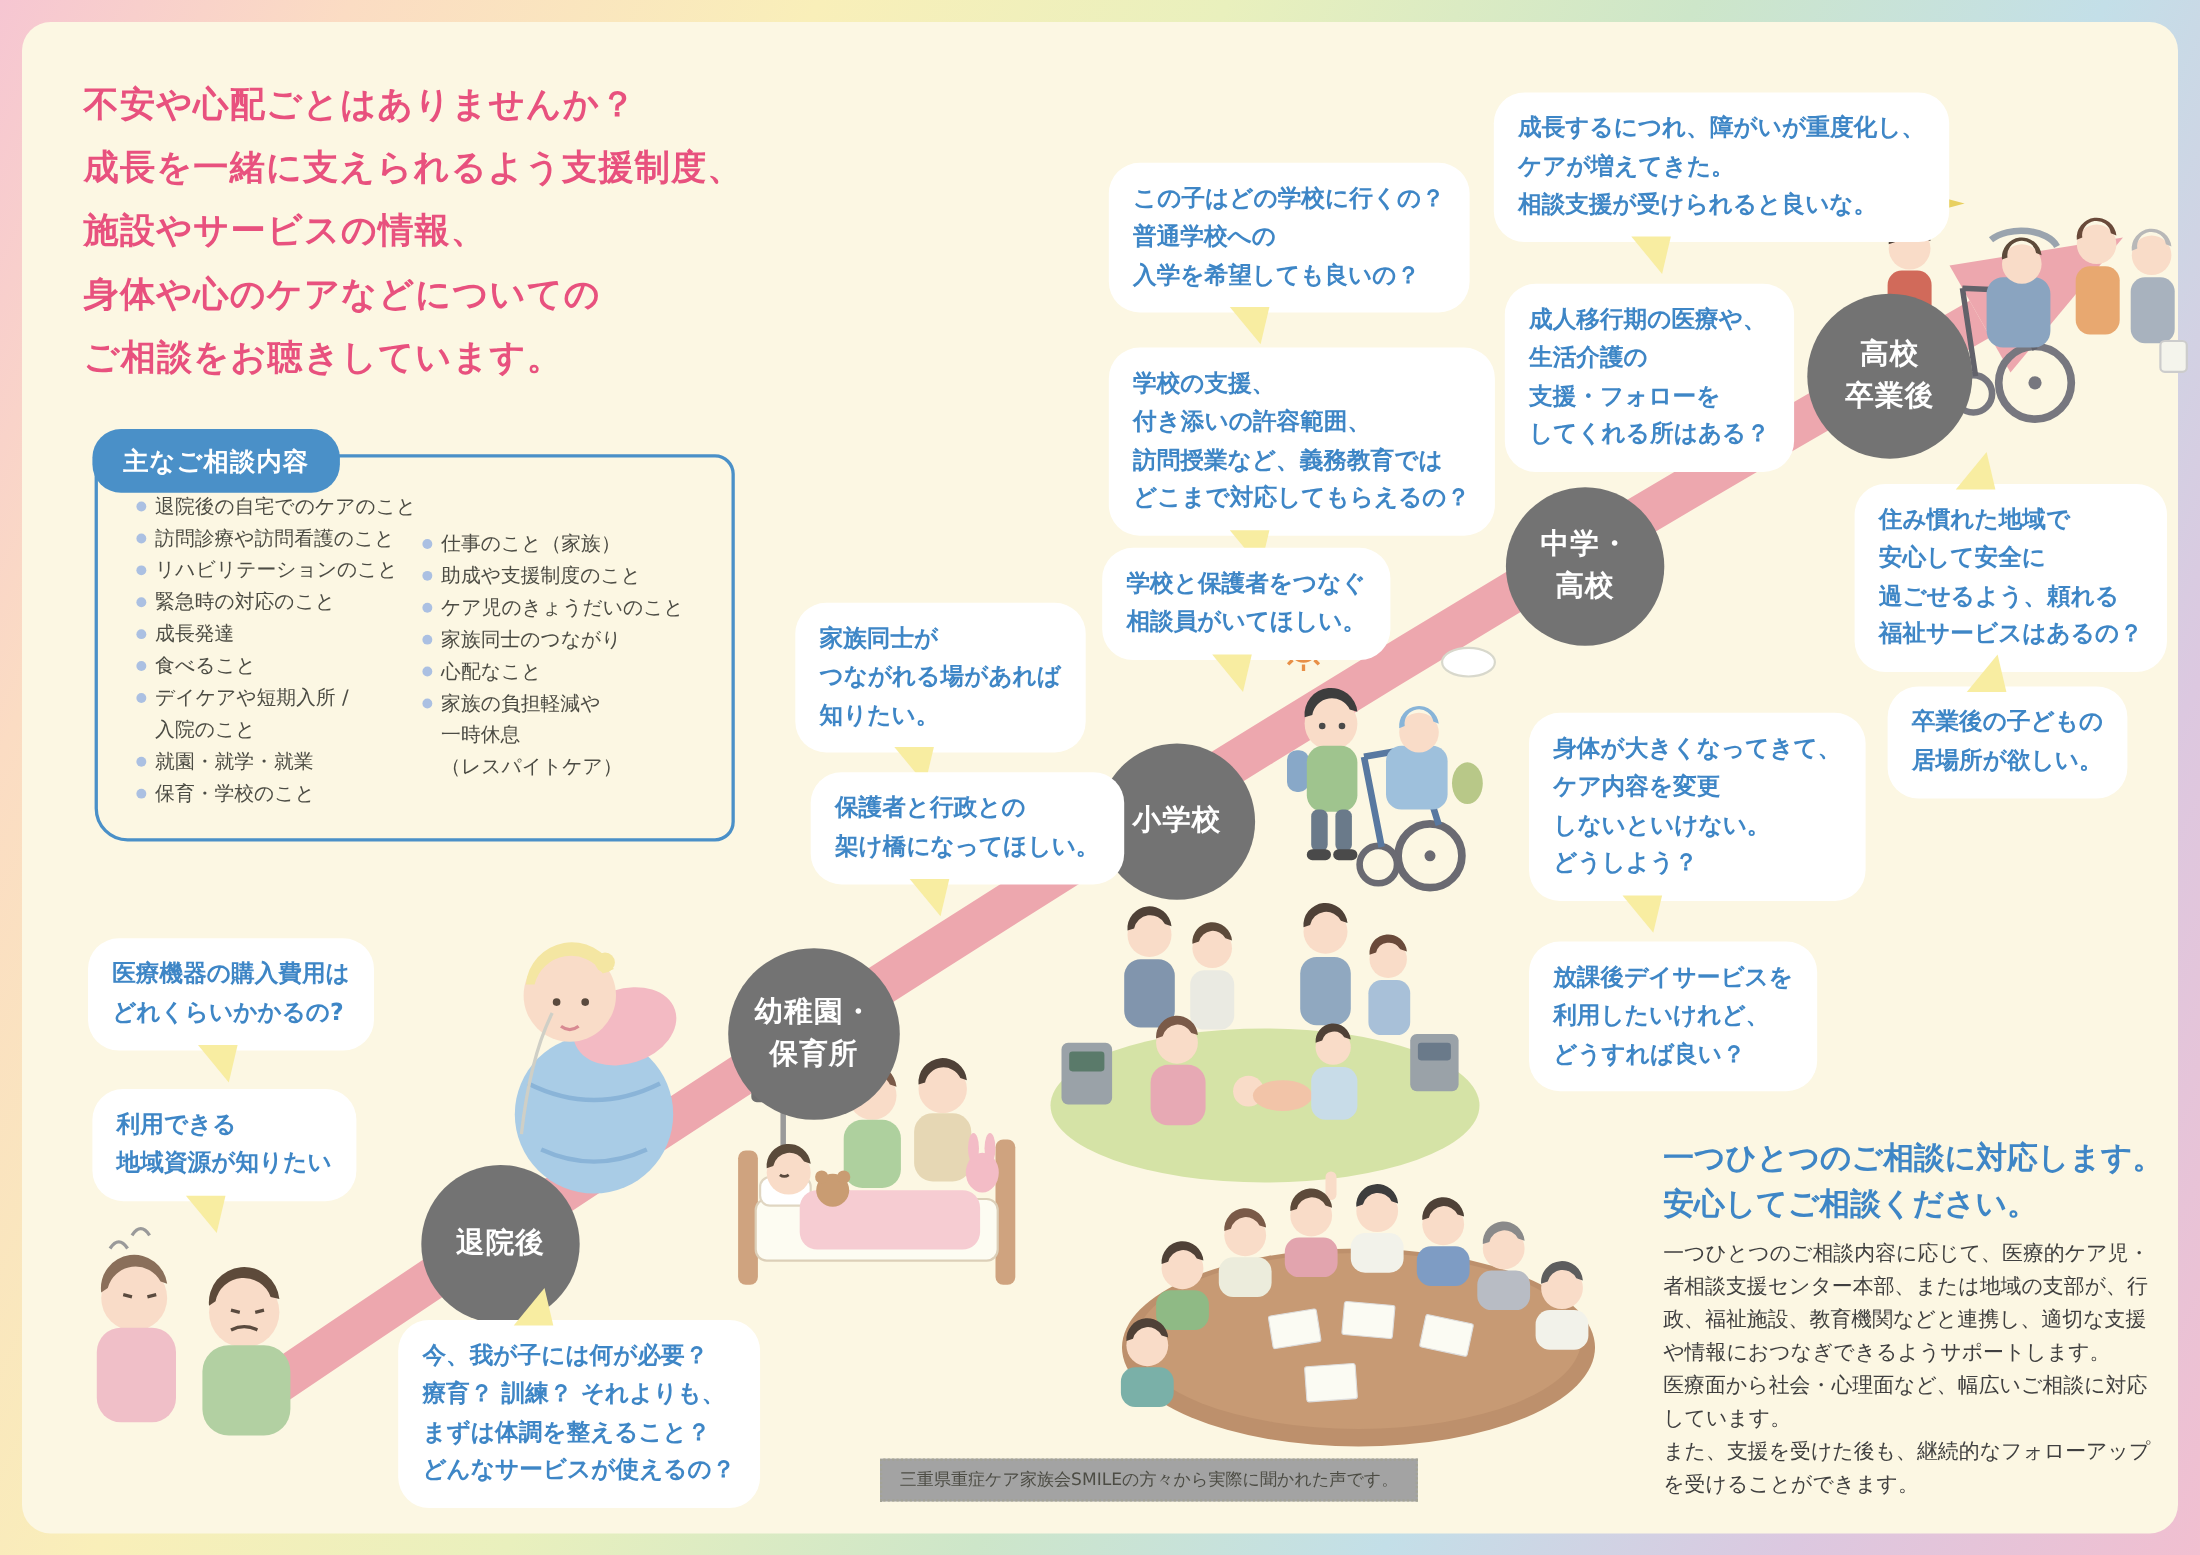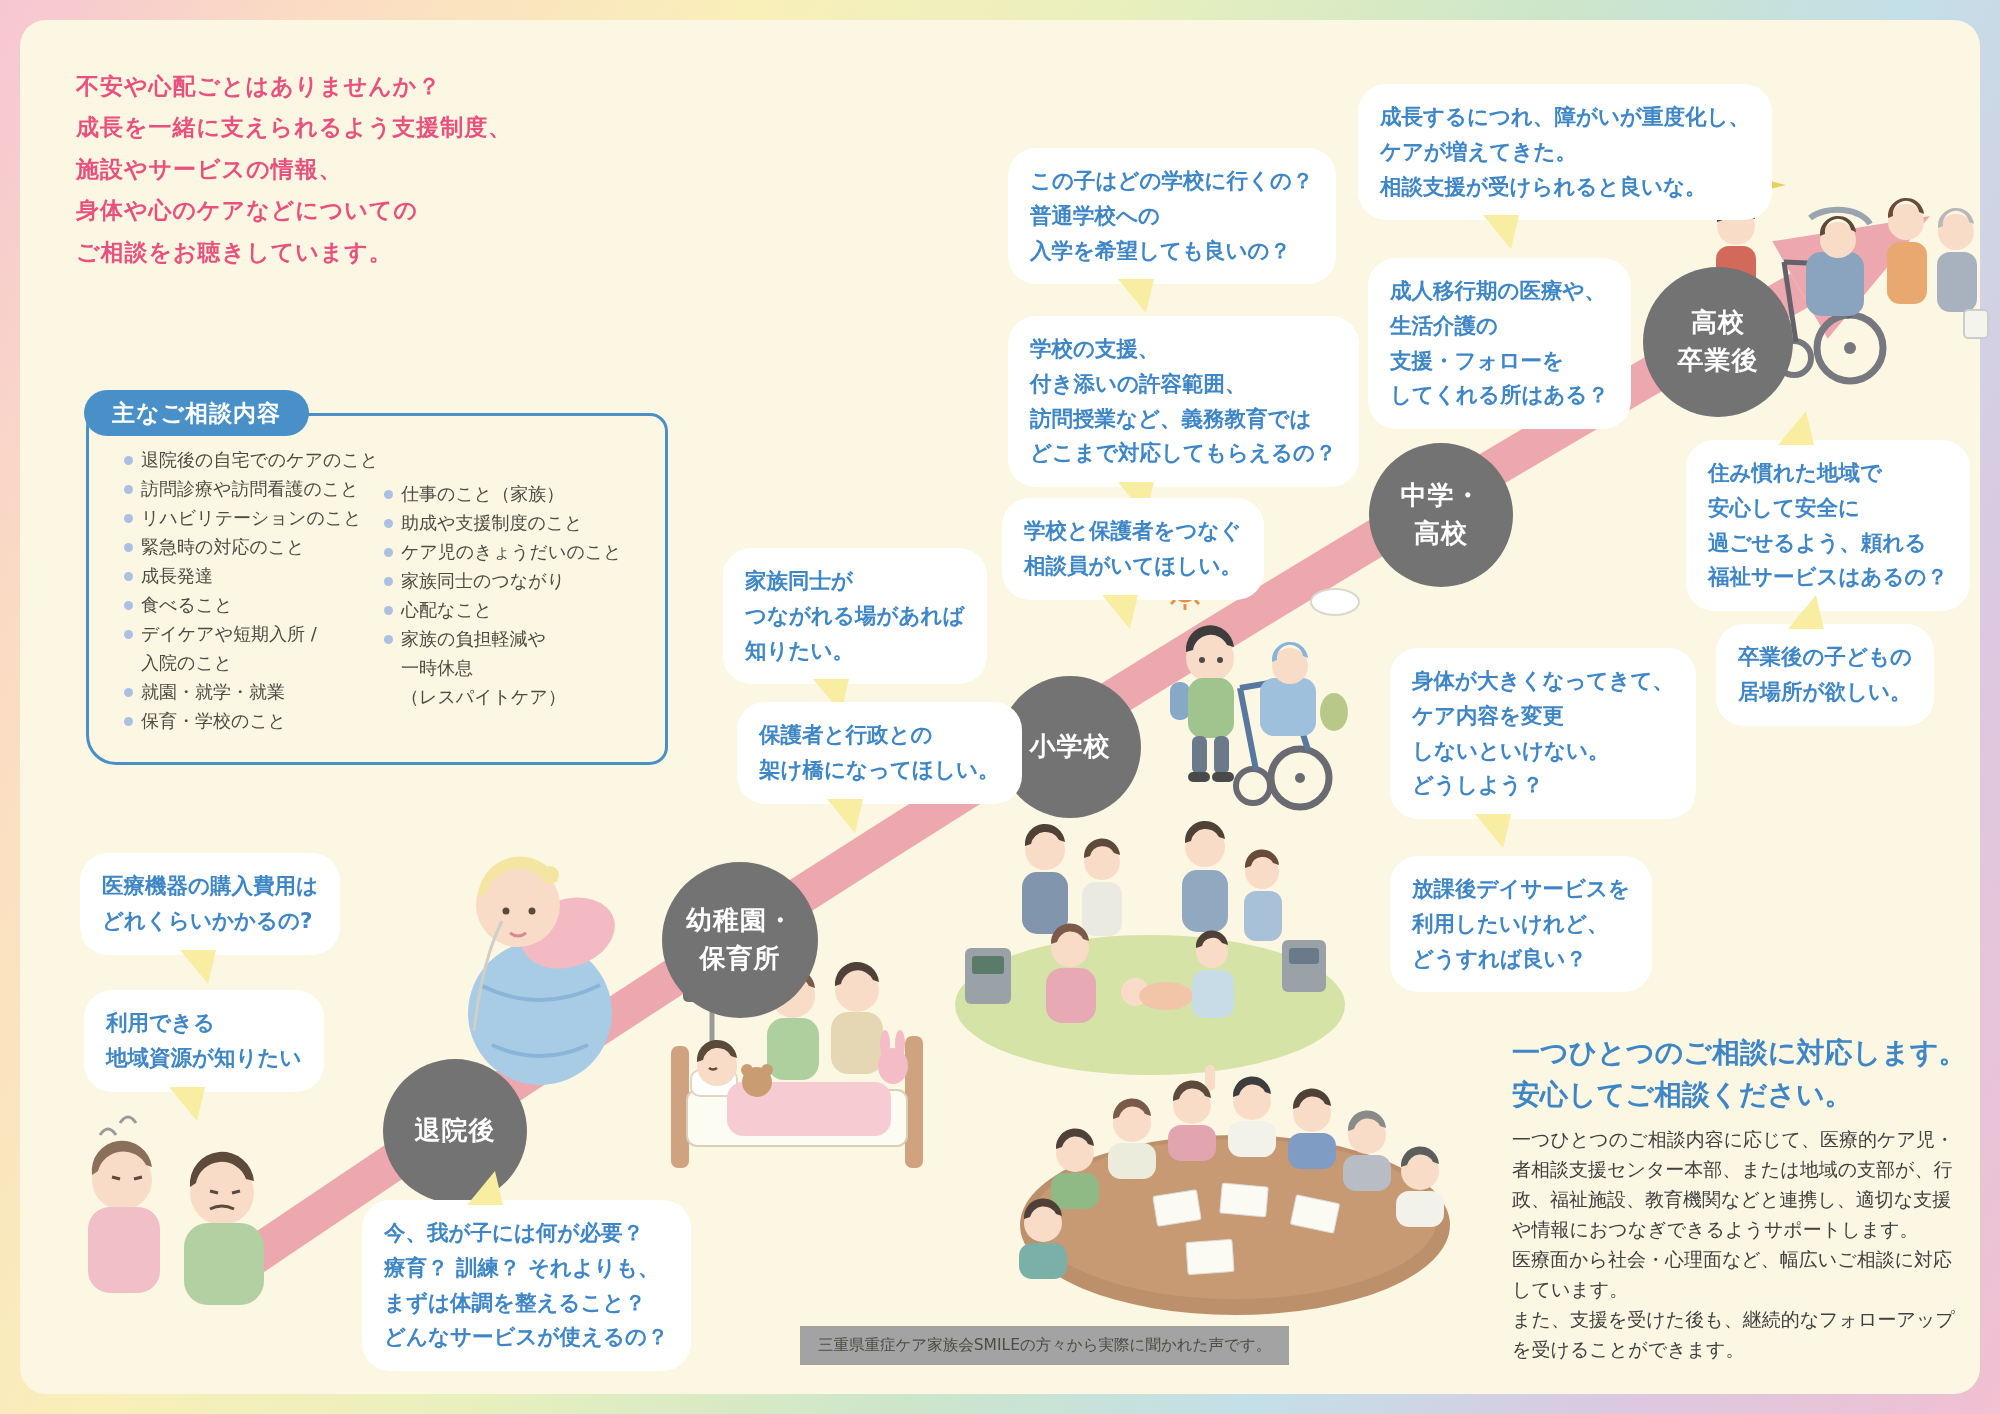--- a/index.html
+++ b/index.html
@@ -3,24 +3,24 @@
 <meta charset="utf-8">
 <style>
   html,body{margin:0;padding:0;}
   body{font-family:"DejaVu Sans",sans-serif;}
   .canvas{position:relative;width:2000px;height:1414px;overflow:hidden;background:#e8e8e8;}
   .frame{position:absolute;inset:0;background:linear-gradient(115deg,#f6c6d2 0%,#fbdcc3 12%,#f9efb9 28%,#e9f0bd 42%,#cde6c9 58%,#c3dfe8 72%,#dcc8e0 86%,#f1bfd0 100%);}
   .inner{position:absolute;inset:20px;background:#fcf7e3;border-radius:26px;}
   .layer{position:absolute;left:0;top:0;width:2000px;height:1414px;pointer-events:none;}
   .z1{z-index:1}
 
-  .main-title{position:absolute;left:76px;top:66px;z-index:4;color:#e8517e;font-weight:bold;font-size:23px;line-height:1.8;letter-spacing:1px;}
+  .main-title{position:absolute;left:76px;top:66px;z-index:4;color:#e8517e;font-weight:bold;font-size:32px;line-height:1.8;letter-spacing:1px;}
   .main-title .ln{white-space:nowrap;}
 
-  .consult-pill{position:absolute;left:84px;top:390px;height:46px;padding:0 28px;background:#4a90c8;color:#fff;border-radius:26px;display:flex;align-items:center;font-size:23px;font-weight:bold;z-index:5;letter-spacing:1px;}
+  .consult-pill{position:absolute;left:84px;top:390px;height:58px;padding:0 28px;background:#4a90c8;color:#fff;border-radius:26px;display:flex;align-items:center;font-size:23px;font-weight:bold;z-index:5;letter-spacing:1px;}
   .consult-box{position:absolute;left:86px;top:413px;width:576px;height:346px;border:3px solid #4a90c8;border-radius:14px 18px 18px 30px;z-index:4;background:rgba(252,247,227,0.6);}
   .consult-cols{position:absolute;left:124px;top:448px;display:flex;z-index:5;}
   .c-col{display:flex;flex-direction:column;}
   .c-col.first{width:260px;}
   .c-col.second{width:258px;margin-top:34px;}
   .c-row{display:flex;align-items:flex-start;height:29px;font-size:18px;color:#4c4c44;white-space:nowrap;}
   .c-dot{width:9px;height:9px;border-radius:50%;background:#abc0e2;margin:8px 8px 0 0;flex:none;}
   .c-row.indent{padding-left:17px;}
 
   .bubble{position:absolute;background:#ffffff;border-radius:28px;padding:16px 22px;color:#3e86c6;font-weight:bold;font-size:21.5px;line-height:1.62;z-index:4;}

